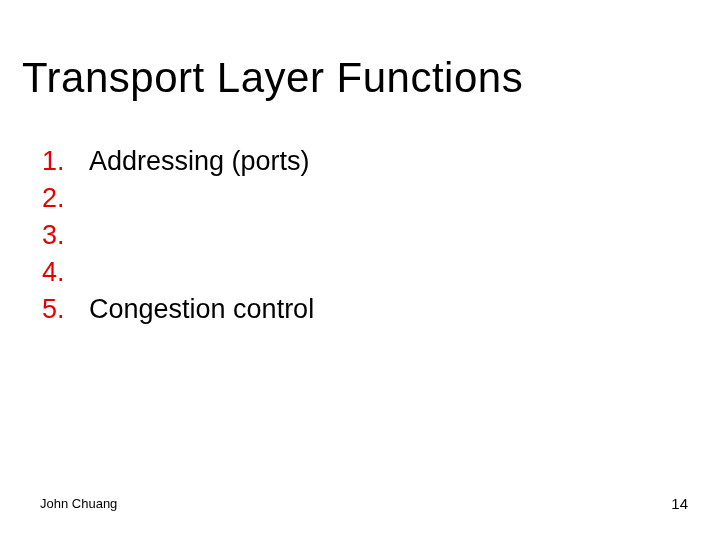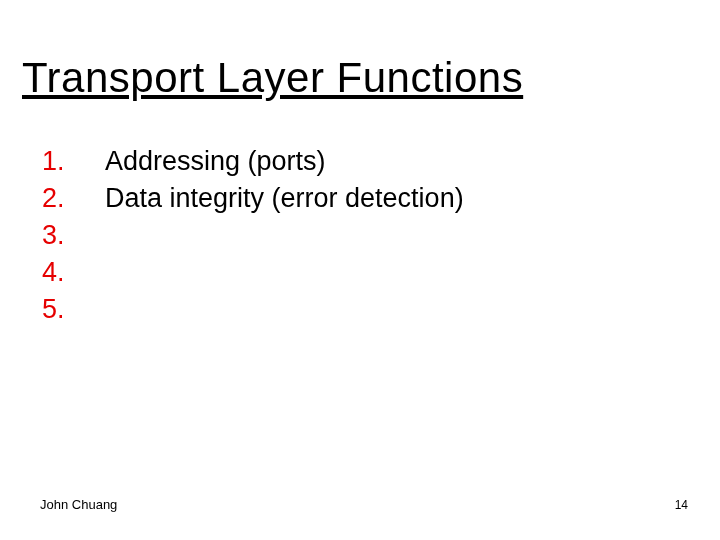--- a/index.html
+++ b/index.html
@@ -10,86 +10,84 @@
       position: relative;
       color: #000000;
     }
     .title {
       font-family: Impact, "Arial Black", sans-serif;
       font-size: 42px;
       font-weight: normal;
       letter-spacing: 0.5px;
       padding: 54px 0 0 22px;
       color: #000000;
-      text-decoration: underline;
     }
     .list {
       padding: 44px 0 0 42px;
     }
     .list-item {
       display: flex;
       align-items: baseline;
       margin-bottom: 6px;
     }
     .list-number {
       font-family: Verdana, Arial, sans-serif;
       font-size: 27px;
       color: #e60000;
       width: 47px;
       flex-shrink: 0;
     }
     .list-text {
       font-family: Verdana, Arial, sans-serif;
       font-size: 27px;
       color: #000000;
-      margin-left: 16px;
     }
     .footer {
       position: absolute;
       bottom: 28px;
       left: 0;
       right: 0;
       width: 100%;
       padding: 0 32px 0 40px;
       display: flex;
       justify-content: space-between;
       align-items: center;
     }
     .author {
       font-family: Arial, sans-serif;
       font-size: 13px;
       color: #000000;
     }
     .page-number {
       font-family: Arial, sans-serif;
-      font-size: 12px;
+      font-size: 15px;
       color: #000000;
     }
   </style>
 </head>
 <body>
 
 <h1 class="title">Transport Layer Functions</h1>
 
 <div class="list">
   <div class="list-item">
     <span class="list-number">1.</span>
     <span class="list-text">Addressing (ports)</span>
   </div>
   <div class="list-item">
     <span class="list-number">2.</span>
-    <span class="list-text">Data integrity (error detection)</span>
   </div>
   <div class="list-item">
     <span class="list-number">3.</span>
   </div>
   <div class="list-item">
     <span class="list-number">4.</span>
   </div>
   <div class="list-item">
     <span class="list-number">5.</span>
+    <span class="list-text">Congestion control</span>
   </div>
 </div>
 
 <div class="footer">
   <span class="author">John Chuang</span>
   <span class="page-number">14</span>
 </div>
 
 </body></html>

